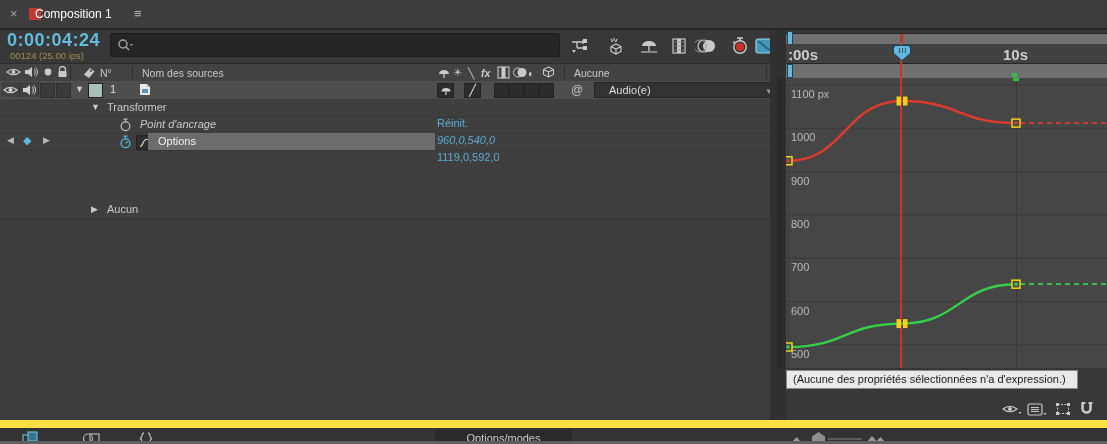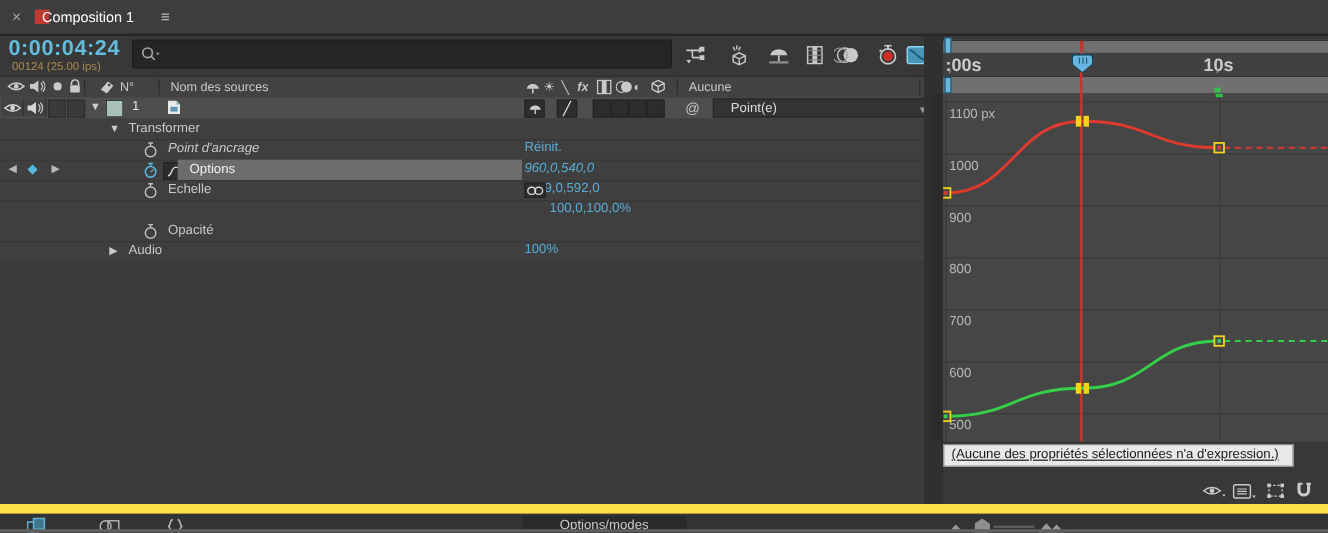--- a/index.html
+++ b/index.html
@@ -48,21 +48,21 @@
   .wbracket{position:absolute;width:4px;background:#6cb6dc;border:1px solid #17475e;cursor:pointer;}
   .rulerbar{position:absolute;left:786px;top:44px;width:321px;height:19px;background:#414141;border-bottom:1px solid #2c2c2c;cursor:pointer;}
   .rlbl{position:absolute;top:2px;font-size:15px;color:#cdcdcd;font-weight:bold;}
   .rtick{position:absolute;width:1px;height:4px;background:#9a9a9a;top:13px;}
   .grapharea{position:absolute;left:786px;top:78px;width:321px;height:290px;background:#464646;cursor:crosshair;}
   .phline{position:absolute;left:900px;top:44px;width:2px;height:34px;background:#c5372e;z-index:3;}
   .phmark{position:absolute;left:893px;top:45px;width:18px;height:16px;z-index:4;cursor:pointer;}
   .phmark .o{position:absolute;left:0;top:0;width:18px;height:16px;background:#16455c;clip-path:polygon(8% 0,92% 0,100% 12%,100% 52%,50% 100%,0 52%,0 12%);}
   .phmark .i{position:absolute;left:1px;top:1px;width:16px;height:14px;background:#66b5de;clip-path:polygon(8% 0,92% 0,100% 12%,100% 52%,50% 100%,0 52%,0 12%);}
   .phmark .g{position:absolute;top:3px;width:1px;height:5px;background:#2b5a72;}
-  .exprbar{position:absolute;left:786px;top:370px;width:284px;height:17px;background:#e9e9e9;border:1px solid #8a8a8a;color:#191919;font-size:11px;line-height:17px;padding-left:6px;white-space:nowrap;overflow:hidden;text-decoration:underline;}
+  .exprbar{position:absolute;left:786px;top:370px;width:284px;height:17px;background:#e9e9e9;border:1px solid #8a8a8a;color:#191919;font-size:11px;line-height:17px;padding-left:6px;white-space:nowrap;overflow:hidden;}
   .gtool{position:absolute;top:401px;width:22px;height:16px;display:flex;align-items:center;justify-content:center;cursor:pointer;color:#c9c9c9;}
   
   .bottombar{position:absolute;left:0;top:420px;width:1107px;height:21px;background:#333;border-top:8px solid #fde047;}
   .bedge{position:absolute;left:0;top:441px;width:1107px;height:3px;background:#5f5f5f;}
   .optbtn{position:absolute;left:435px;top:2px;width:137px;height:17px;background:#2a2a2a;color:#cbcbcb;text-align:center;line-height:17px;font-size:11px;cursor:pointer;}
   .bicon{position:absolute;top:3px;cursor:pointer;}
   .ztrack{position:absolute;left:828px;top:10px;width:34px;height:2px;background:#5b5b5b;}
   .zhandle{position:absolute;left:812px;top:4px;width:13px;height:13px;background:#8f8f8f;clip-path:polygon(50% 0,100% 35%,100% 100%,0 100%,0 35%);cursor:pointer;}
   svg{display:block;}
 </style>
@@ -238,21 +238,21 @@
           <path d="M1.5 6.5 a4.5 3.5 0 0 1 9 0 z" fill="#cfcfcf"></path>
           <line x1="6" y1="6.5" x2="6" y2="10" stroke="#cfcfcf" stroke-width="1.2"></line>
         </svg>
       </span>
     <span class="tgl" style="left:464px;top:2px;color:#eee;font-size:11px;">╱</span>
     <span class="well dwell" style="left:494px;"></span>
     <span class="well dwell" style="left:509px;"></span>
     <span class="well dwell" style="left:524px;"></span>
     <span class="well dwell" style="left:539px;"></span>
     <span class="abs" style="left:571px;top:2px;color:#c0c0c0;font-size:12px;cursor:pointer;">@</span>
-    <span class="pdrop"><span>Point(e)</span><span class="caret">▼</span></span>
+    <span class="pdrop"><span>Audio(e)</span><span class="caret">▼</span></span>
   </div>
 
   <div class="props">
     <div class="prow" style="top:0;">
       <span class="abs" style="left:91px;top:3px;font-size:9px;color:#c9c9c9;cursor:pointer;">▼</span>
       <span class="plbl" style="left:107px;">Transformer</span>
       <span class="pval">Réinit.</span>
     </div>
     <div class="prow" style="top:17px;font-style:italic;">
       <span class="stopw" style="left:119px;">
@@ -277,49 +277,23 @@
         </span>
       <span class="tgl" style="left:136px;">
           <svg width="12" height="10">
             <path d="M1 8.5 C4 8.5 4 1.5 7 1.5 L11 1.5" fill="none" stroke="#d8d8d8" stroke-width="1.2"></path>
           </svg>
         </span>
       <span class="hilite"></span>
       <span class="plbl" style="left:158px;color:#f2f2f2;">Options</span>
       <span class="pval">1119,0,592,0</span>
     </div>
-    <div class="prow" style="top:51px;">
-      <span class="stopw" style="left:119px;">
-          <svg width="13" height="14">
-            <path d="M4.5 1.2 h4 M6.5 1.2 v2.2" stroke="#bfbfbf" stroke-width="1.2"></path>
-            <circle cx="6.5" cy="8.2" r="4.4" fill="none" stroke="#bfbfbf" stroke-width="1.2"></circle>
-          </svg>
-        </span>
-      <span class="plbl" style="left:140px;">Echelle</span>
-      <span class="tgl" style="left:437px;width:16px;height:11px;">
-          <svg width="14" height="8">
-            <rect x="0.8" y="1" width="6.5" height="6" rx="3" fill="none" stroke="#d5d5d5" stroke-width="1.2"></rect>
-            <rect x="6.7" y="1" width="6.5" height="6" rx="3" fill="none" stroke="#d5d5d5" stroke-width="1.2"></rect>
-          </svg>
-        </span>
-      <span class="pval" style="left:458px;">100,0,100,0%</span>
-    </div>
-    <div class="prow" style="top:85px;">
-      <span class="stopw" style="left:119px;">
-          <svg width="13" height="14">
-            <path d="M4.5 1.2 h4 M6.5 1.2 v2.2" stroke="#bfbfbf" stroke-width="1.2"></path>
-            <circle cx="6.5" cy="8.2" r="4.4" fill="none" stroke="#bfbfbf" stroke-width="1.2"></circle>
-          </svg>
-        </span>
-      <span class="plbl" style="left:140px;">Opacité</span>
-      <span class="pval">100%</span>
-    </div>
     <div class="prow" style="top:102px;">
       <span class="abs" style="left:91px;top:3px;font-size:9px;color:#c9c9c9;cursor:pointer;">▶</span>
-      <span class="plbl" style="left:107px;">Audio</span>
+      <span class="plbl" style="left:107px;">Aucun</span>
     </div>
   </div>
   <div class="fill"></div>
 
   <div class="splitter"></div>
   <div class="vscroll"></div>
 
   <div class="workbar" style="top:33px;height:11px;"></div>
   <div class="wbracket" style="left:787px;top:31px;height:13px;"></div>
   <div class="abs" style="left:900px;top:34px;width:3px;height:9px;background:#b53a31;z-index:2;"></div>

